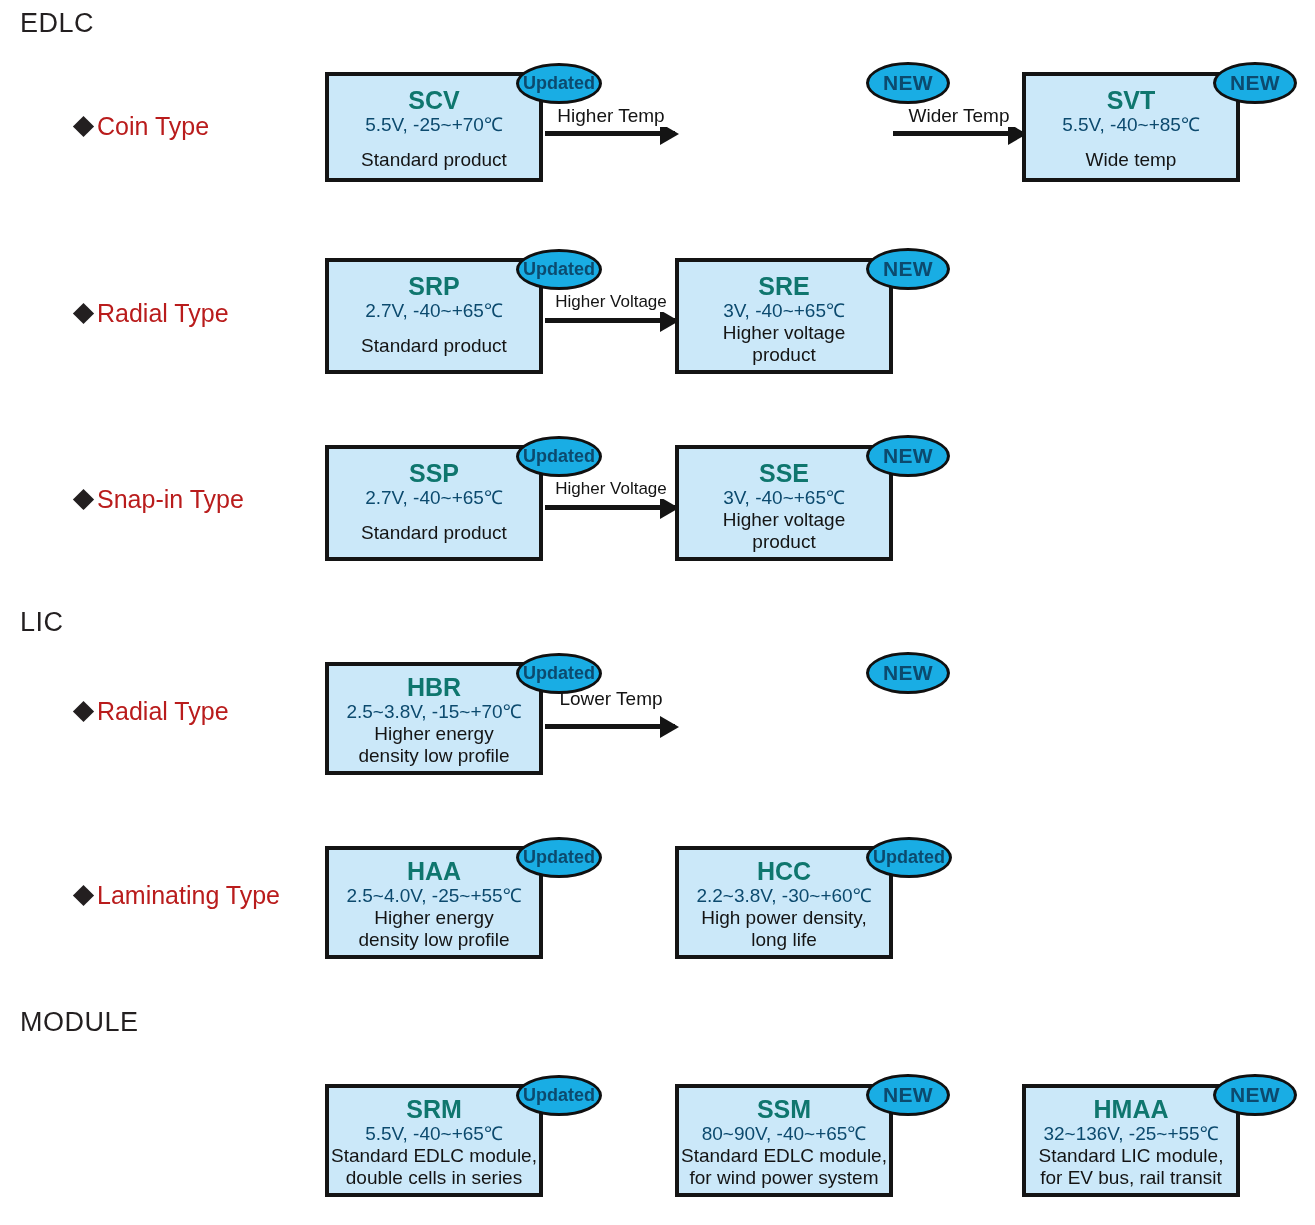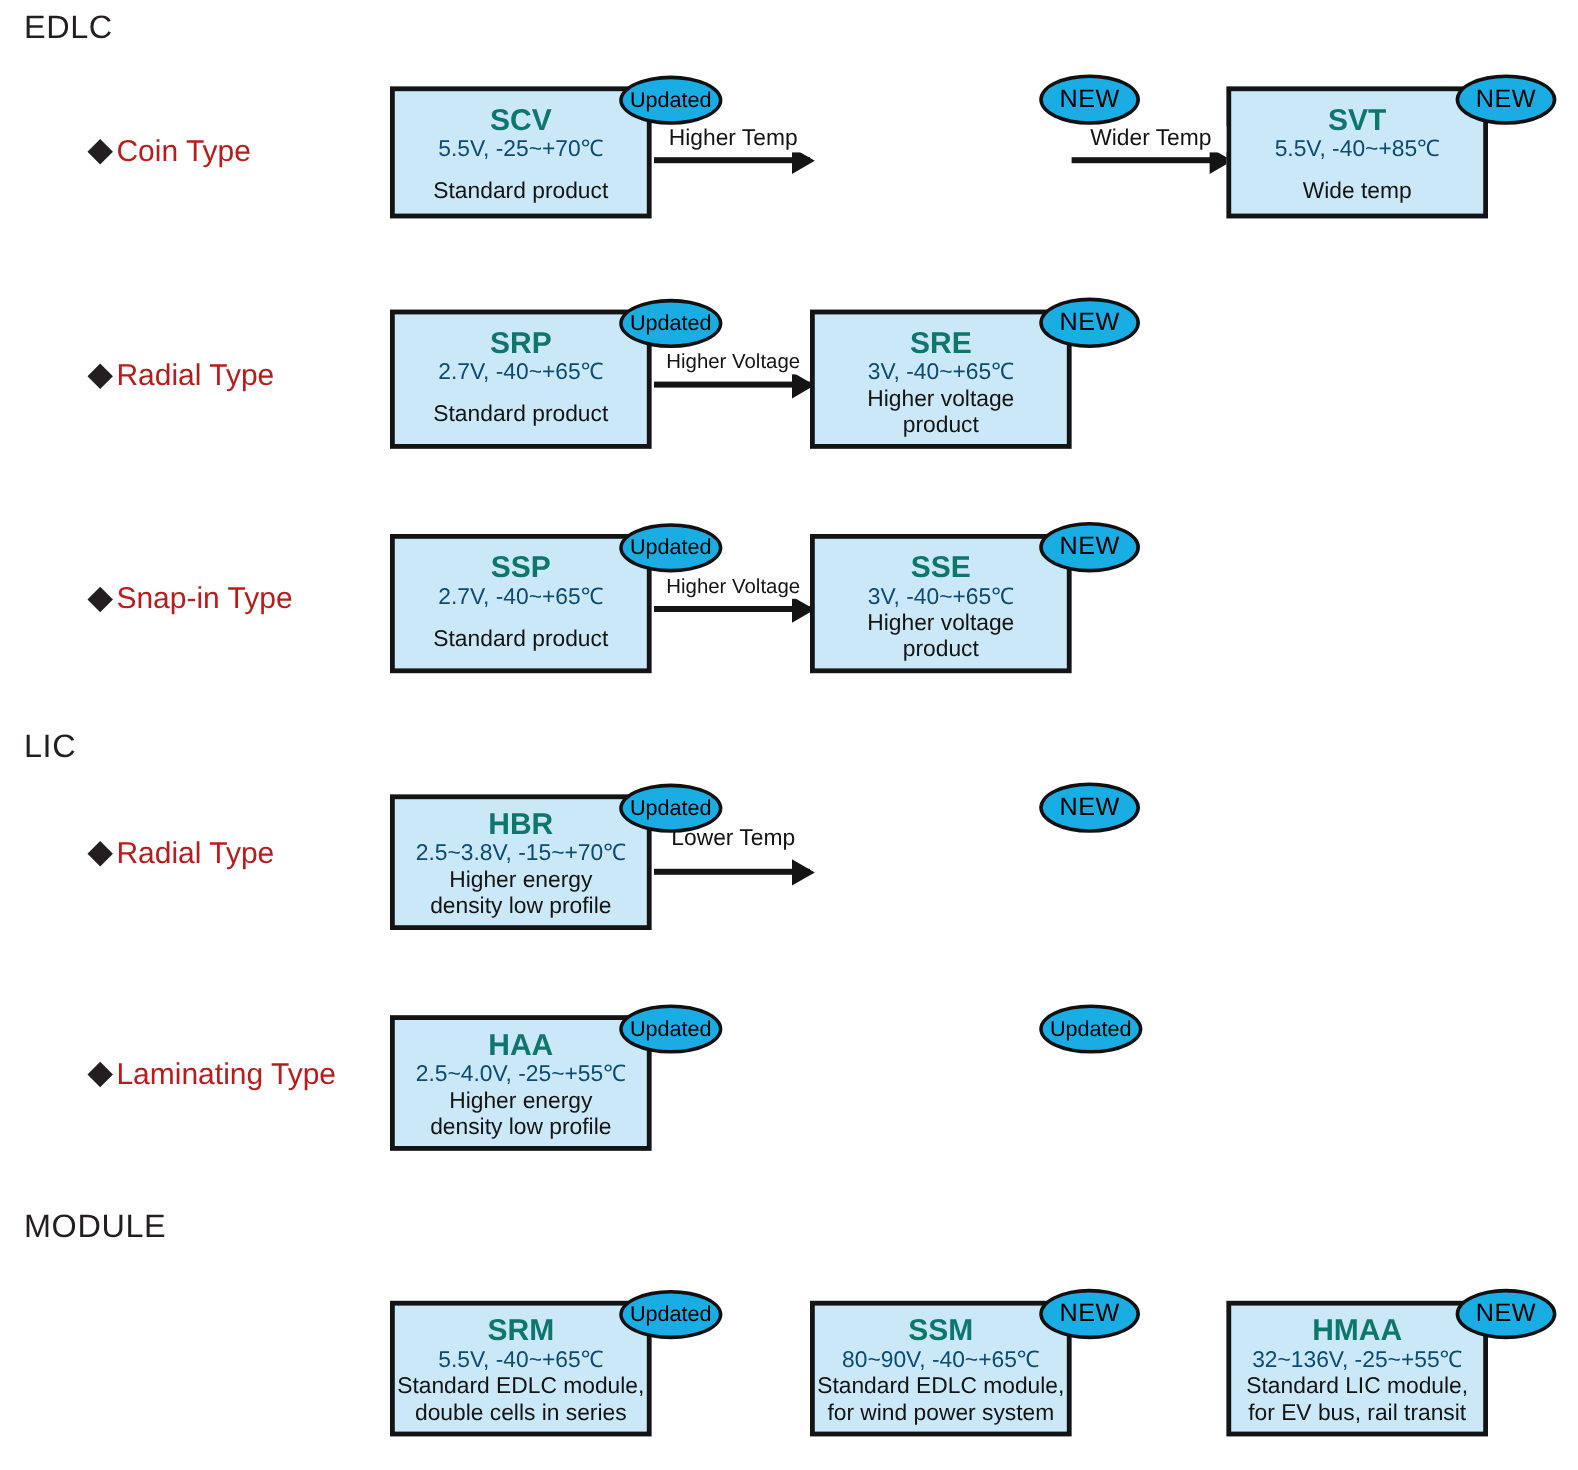--- a/index.html
+++ b/index.html
@@ -97,22 +97,22 @@
 
   
   .badge {
     position: absolute;
     box-sizing: border-box;
     border: 3px solid #101010;
     border-radius: 50%;
     display: flex;
     align-items: center;
     justify-content: center;
-    color: #000000;
-    font-weight: 400;
+    color: #0c4a6e;
+    font-weight: 700;
     z-index: 6;
     white-space: nowrap;
   }
   .badge.new {
     background: #19ade4;
     font-size: 21px;
     letter-spacing: 0.4px;
   }
   .badge.updated {
     background: #19ade4;
@@ -276,20 +276,28 @@
   <div class="prod-box gap-tight" style="left:325px; top:846px; width:218px; height:113px; padding-top:8px;">
     <div class="code">HAA</div>
     <div class="spec">2.5~4.0V, -25~+55℃</div>
     <div class="desc-block">
       <div class="desc">Higher energy</div>
       <div class="desc">density low profile</div>
     </div>
   </div>
   <div class="badge updated" style="left:516px; top:837px; width:86px; height:41px;">Updated</div>
 
+  <div class="prod-box gap-tight" style="left:675px; top:846px; width:218px; height:113px; padding-top:8px;">
+    <div class="code">HCC</div>
+    <div class="spec">2.2~3.8V, -30~+60℃</div>
+    <div class="desc-block">
+      <div class="desc">High power density,</div>
+      <div class="desc">long life</div>
+    </div>
+  </div>
   <div class="badge updated" style="left:866px; top:837px; width:86px; height:41px;">Updated</div>
 
   <div class="prod-box gap-tight" style="left:325px; top:1084px; width:218px; height:113px; padding-top:8px;">
     <div class="code">SRM</div>
     <div class="spec">5.5V, -40~+65℃</div>
     <div class="desc-block">
       <div class="desc">Standard EDLC module,</div>
       <div class="desc">double cells in series</div>
     </div>
   </div>

